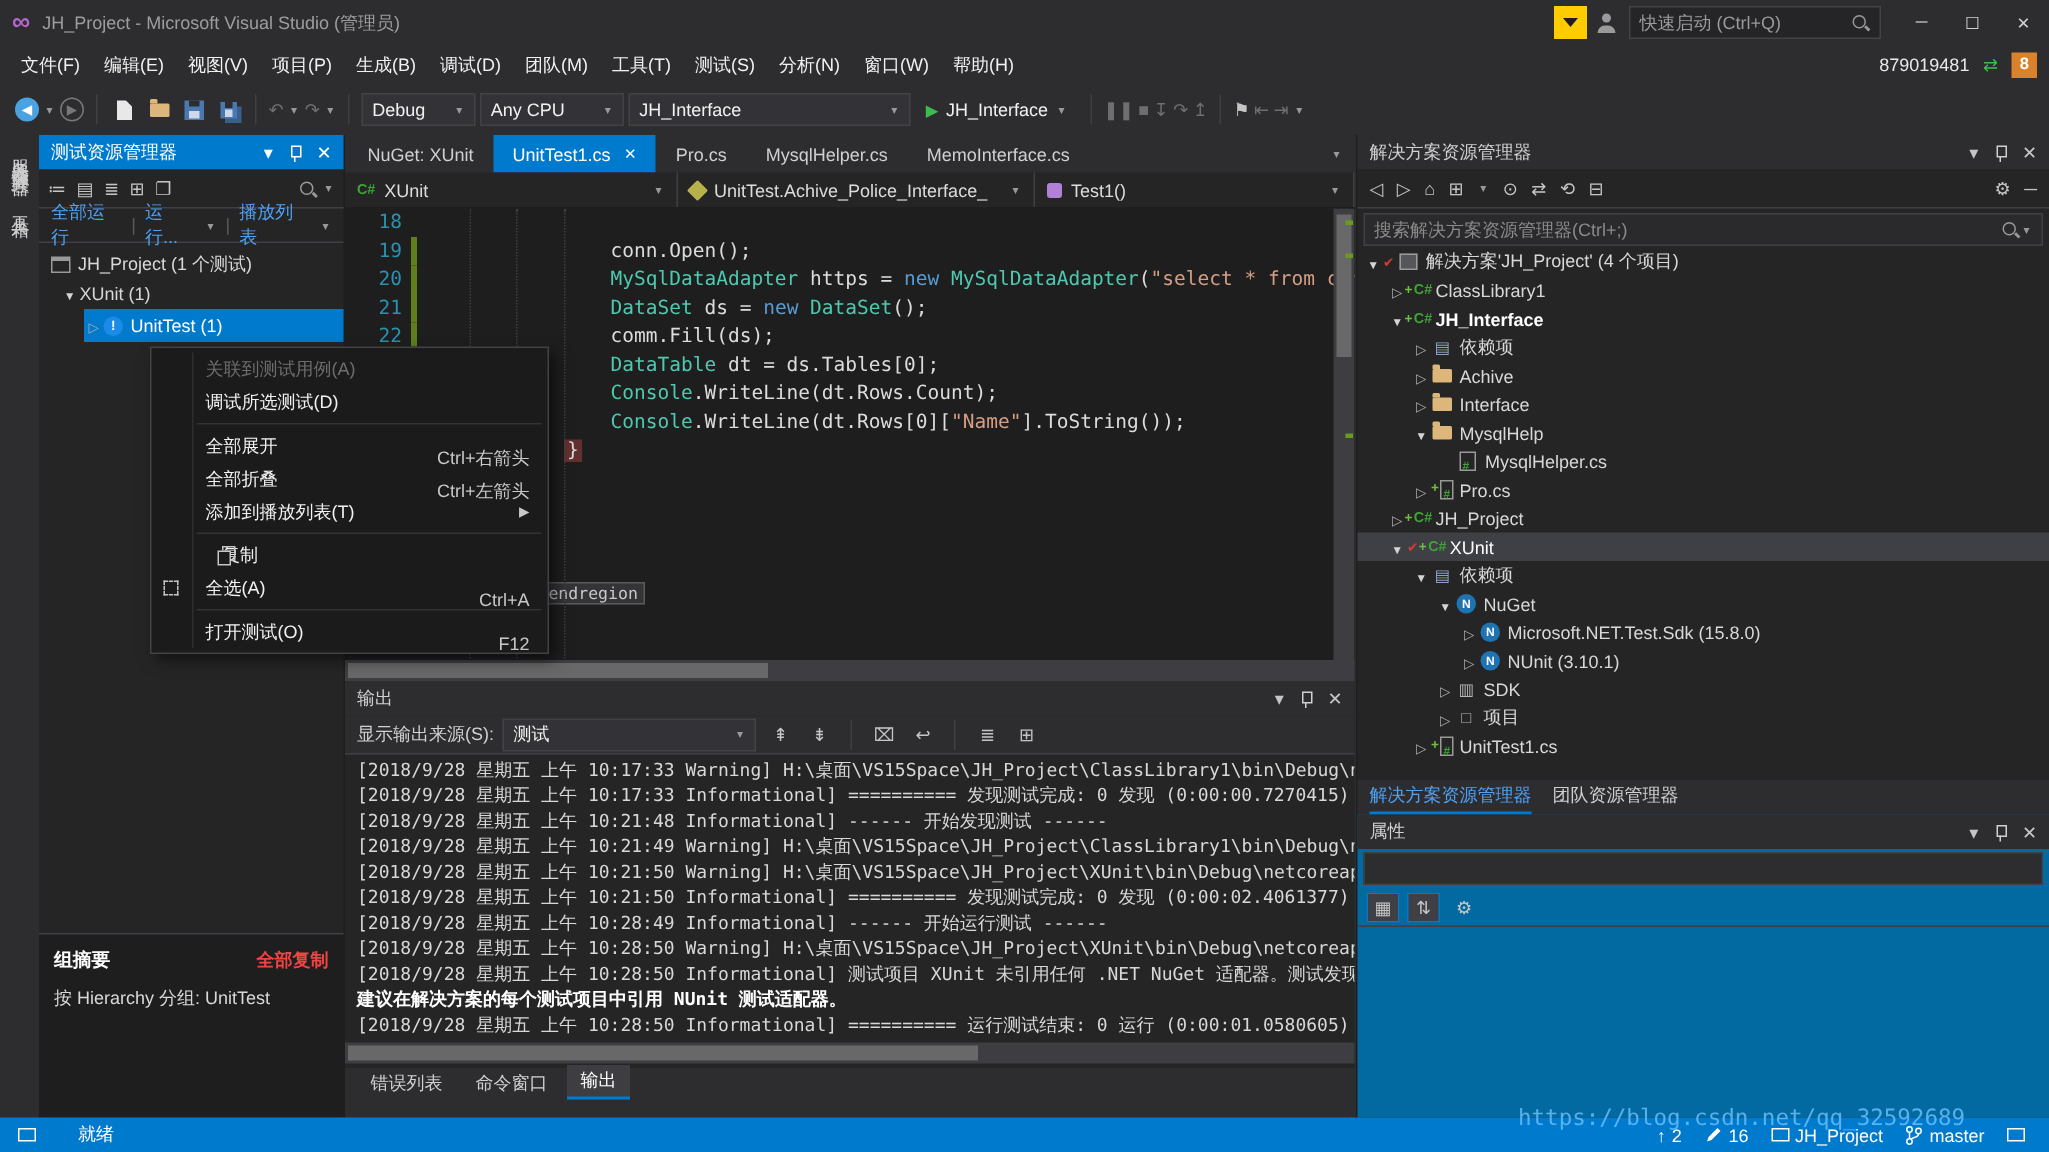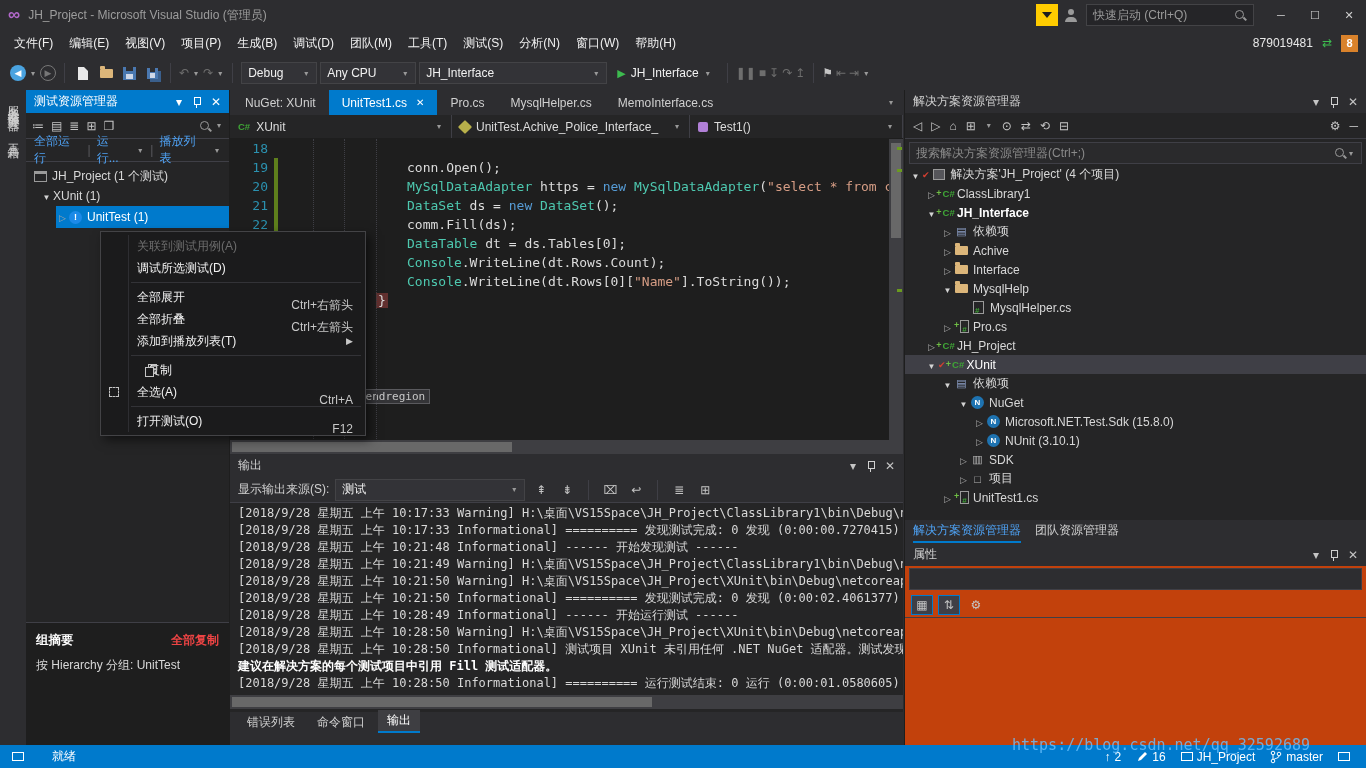--- a/index.html
+++ b/index.html
@@ -119,21 +119,21 @@
   .vsb .thumb { position:absolute; left:2px; right:2px; top:4px; height:95px; background:#686868; }
   .vsb .mark { position:absolute; right:1px; width:5px; height:3px; background:#6a9a1f; }
   .hsb { position:absolute; left:0; right:0; height:14px; background:#3e3e42; }
   .hsb .thumb { position:absolute; top:2px; bottom:2px; left:2px; width:280px; background:#686868; }
 
   
   .outwrap { position:absolute; left:0; top:364px; right:0; height:258px; background:#252526; }
   .ohdr { height:23px; display:flex; align-items:center; padding:0 8px; background:#2d2d30; color:#d0d0d0; }
   .otools { height:26px; display:flex; align-items:center; gap:6px; padding:0 8px; background:#2d2d30; border-bottom:1px solid #3f3f46; }
   .otools .lbl { color:#d0d0d0; }
-  .ocombo { width:190px; }
+  .ocombo { width:169px; }
   .oico { width:20px; height:18px; display:flex; align-items:center; justify-content:center; }
   .olog { position:absolute; left:0; top:49px; right:0; height:192px; overflow:hidden; padding:2px 0 0 8px; font-family:"DejaVu Sans Mono",monospace; font-size:12px; color:#d8d8d8; }
   .olog > div { height:17px; line-height:17px; white-space:pre; }
   .olog .em { color:#fff; font-weight:bold; }
   .ohsb { position:absolute; left:0; right:0; top:241px; height:14px; background:#3e3e42; }
   .ohsb .thumb { position:absolute; top:2px; bottom:2px; left:2px; width:420px; background:#686868; }
 
   
   .btabs { position:absolute; left:0; top:622px; right:0; height:23px; display:flex; align-items:flex-end; gap:4px; padding:0 8px 2px; background:#2d2d30; font-size:12px; }
   .btab { padding:2px 9px; color:#d0d0d0; }
@@ -156,21 +156,21 @@
   .sol { width:12px; height:11px; border:1px solid #9a9a9a; background:#55555a; }
   .depsico { color:#8da0c9; font-size:11px; }
   .nuget { width:13px; height:13px; border-radius:50%; background:#1e73b1; color:#fff; font-size:8px; font-weight:bold; display:flex; align-items:center; justify-content:center; }
   .sdkico { color:#b7b7b7; font-size:11px; }
   .projico { color:#b7b7b7; font-size:11px; }
   .csfile { width:11px; height:13px; border:1px solid #9a9a9a; position:relative; }
   .csfile::after { content:"#"; position:absolute; left:1px; bottom:-2px; color:#3fa536; font-size:8px; font-weight:bold; }
   .ptabs2 { position:absolute; left:0; right:0; top:430px; height:23px; display:flex; gap:14px; padding:0 8px; background:#2d2d30; align-items:center; }
   .ptab { color:#d0d0d0; height:100%; display:flex; align-items:center; border-bottom:2px solid transparent; }
   .ptab.active { color:#4ea1f3; border-bottom-color:#007acc; }
-  .props { position:absolute; left:0; right:0; top:453px; bottom:0; background:#c2410c; }
+  .props { position:absolute; left:0; right:0; top:453px; bottom:0; background:#0369a1; }
   .pblank { height:22px; margin:2px 4px; background:#2d2d30; border:1px solid #3f3f46; }
   .ptools { height:26px; display:flex; align-items:center; gap:5px; padding:0 6px; border-bottom:1px solid #3f3f46; }
   .pbtn { width:22px; height:20px; display:flex; align-items:center; justify-content:center; }
   .pbtn.on { background:#3f3f46; border:1px solid #007acc; }
 
   
   #ctx { position:absolute; left:100px; top:231px; width:266px; background:#1b1b1c; border:1px solid #434346; box-shadow:4px 4px 10px rgba(0,0,0,.55); padding:3px 0; z-index:100; }
   #ctx::before { content:""; position:absolute; left:27px; top:3px; bottom:3px; width:1px; background:#2e2e32; }
   .mi { height:22px; display:flex; align-items:center; padding:0 12px 0 36px; font-size:12px; color:#f1f1f1; position:relative; }
   .mi .sc { margin-left:auto; color:#c8c8c8; padding-left:22px;margin-top:16px; }
@@ -492,21 +492,21 @@
       <div class="olog">
         <div>[2018/9/28 星期五 上午 10:17:33 Warning] H:\桌面\VS15Space\JH_Project\ClassLibrary1\bin\Debug\netstandard2.(</div>
         <div>[2018/9/28 星期五 上午 10:17:33 Informational] ========== 发现测试完成: 0 发现 (0:00:00.7270415) ==========</div>
         <div>[2018/9/28 星期五 上午 10:21:48 Informational] ------ 开始发现测试 ------</div>
         <div>[2018/9/28 星期五 上午 10:21:49 Warning] H:\桌面\VS15Space\JH_Project\ClassLibrary1\bin\Debug\netstandard2.(</div>
         <div>[2018/9/28 星期五 上午 10:21:50 Warning] H:\桌面\VS15Space\JH_Project\XUnit\bin\Debug\netcoreapp2.1\XUnit.d</div>
         <div>[2018/9/28 星期五 上午 10:21:50 Informational] ========== 发现测试完成: 0 发现 (0:00:02.4061377) ==========</div>
         <div>[2018/9/28 星期五 上午 10:28:49 Informational] ------ 开始运行测试 ------</div>
         <div>[2018/9/28 星期五 上午 10:28:50 Warning] H:\桌面\VS15Space\JH_Project\XUnit\bin\Debug\netcoreapp2.1\XUnit.d</div>
         <div>[2018/9/28 星期五 上午 10:28:50 Informational] 测试项目 XUnit 未引用任何 .NET NuGet 适配器。测试发现或执行可</div>
-        <div class="em">建议在解决方案的每个测试项目中引用 Fill 测试适配器。</div>
+        <div class="em">建议在解决方案的每个测试项目中引用 NUnit 测试适配器。</div>
         <div>[2018/9/28 星期五 上午 10:28:50 Informational] ========== 运行测试结束: 0 运行 (0:00:01.0580605) ==========</div>
       </div>
       <div class="ohsb">
           <div class="thumb"></div>
         </div>
     </div>
 
     <div class="btabs">
       <span class="btab">错误列表</span>
       <span class="btab">命令窗口</span>

